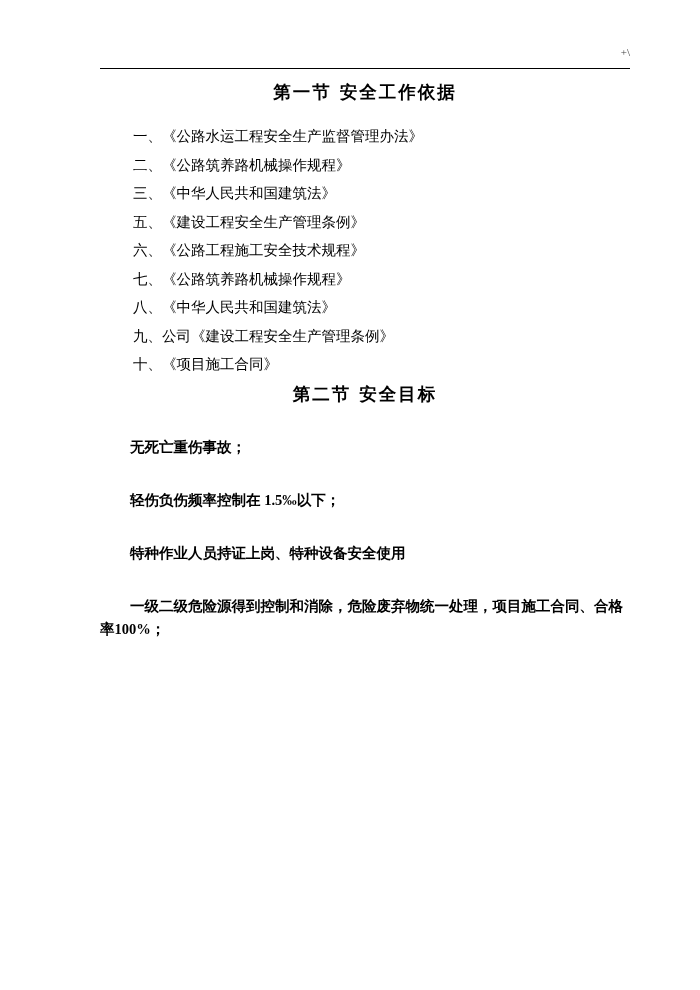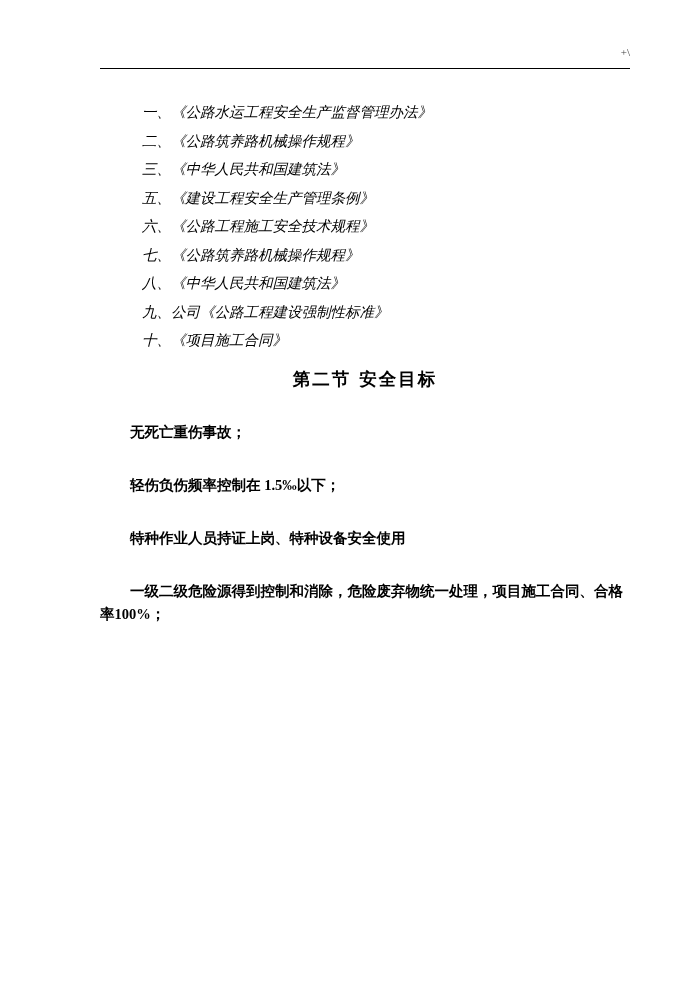--- a/index.html
+++ b/index.html
@@ -56,24 +56,23 @@
     text-align: center;
     margin: 0;
     padding: 0;
     letter-spacing: 2px;
   }
   .title-1 {
     margin-top: 6px;
     margin-bottom: 0;
   }
   .list {
-    margin: 12px;
+    margin: 3px;
     padding: 0;
     list-style: none;
-    font-style: italic;
   }
   .list li {
     font-family: "Liberation Serif", "DejaVu Serif", serif;
     font-size: 14.5px;
     line-height: 28.5px;
     padding-left: 30px;
     white-space: nowrap;
   }
   .list li:first-child {
     margin-top: 18px;
@@ -105,30 +104,31 @@
 
 <div class="page">
 
   <div class="header-zone">
     <div class="header-mark">+\</div>
     <div class="header-rule"></div>
   </div>
 
   <div class="content">
 
+    <h1 class="section-title title-1">第一节   安全工作依据</h1>
 
     <ul class="list">
       <li>一、《公路水运工程安全生产监督管理办法》</li>
       <li>二、《公路筑养路机械操作规程》</li>
       <li>三、《中华人民共和国建筑法》</li>
       <li>五、《建设工程安全生产管理条例》</li>
       <li>六、《公路工程施工安全技术规程》</li>
       <li>七、《公路筑养路机械操作规程》</li>
       <li>八、《中华人民共和国建筑法》</li>
-      <li>九、公司《公路工程建设强制性标准》</li>
+      <li>九、公司《建设工程安全生产管理条例》</li>
       <li>十、《项目施工合同》</li>
     </ul>
 
     <h1 class="section-title title-2">第二节   安全目标</h1>
 
     <div class="goals">
       <p>无死亡重伤事故；</p>
       <p>轻伤负伤频率控制在 1.5‰以下；</p>
       <p>特种作业人员持证上岗、特种设备安全使用</p>
       <p class="indent-first wrap">一级二级危险源得到控制和消除，危险废弃物统一处理，项目施工合同、合格率100%；</p>

